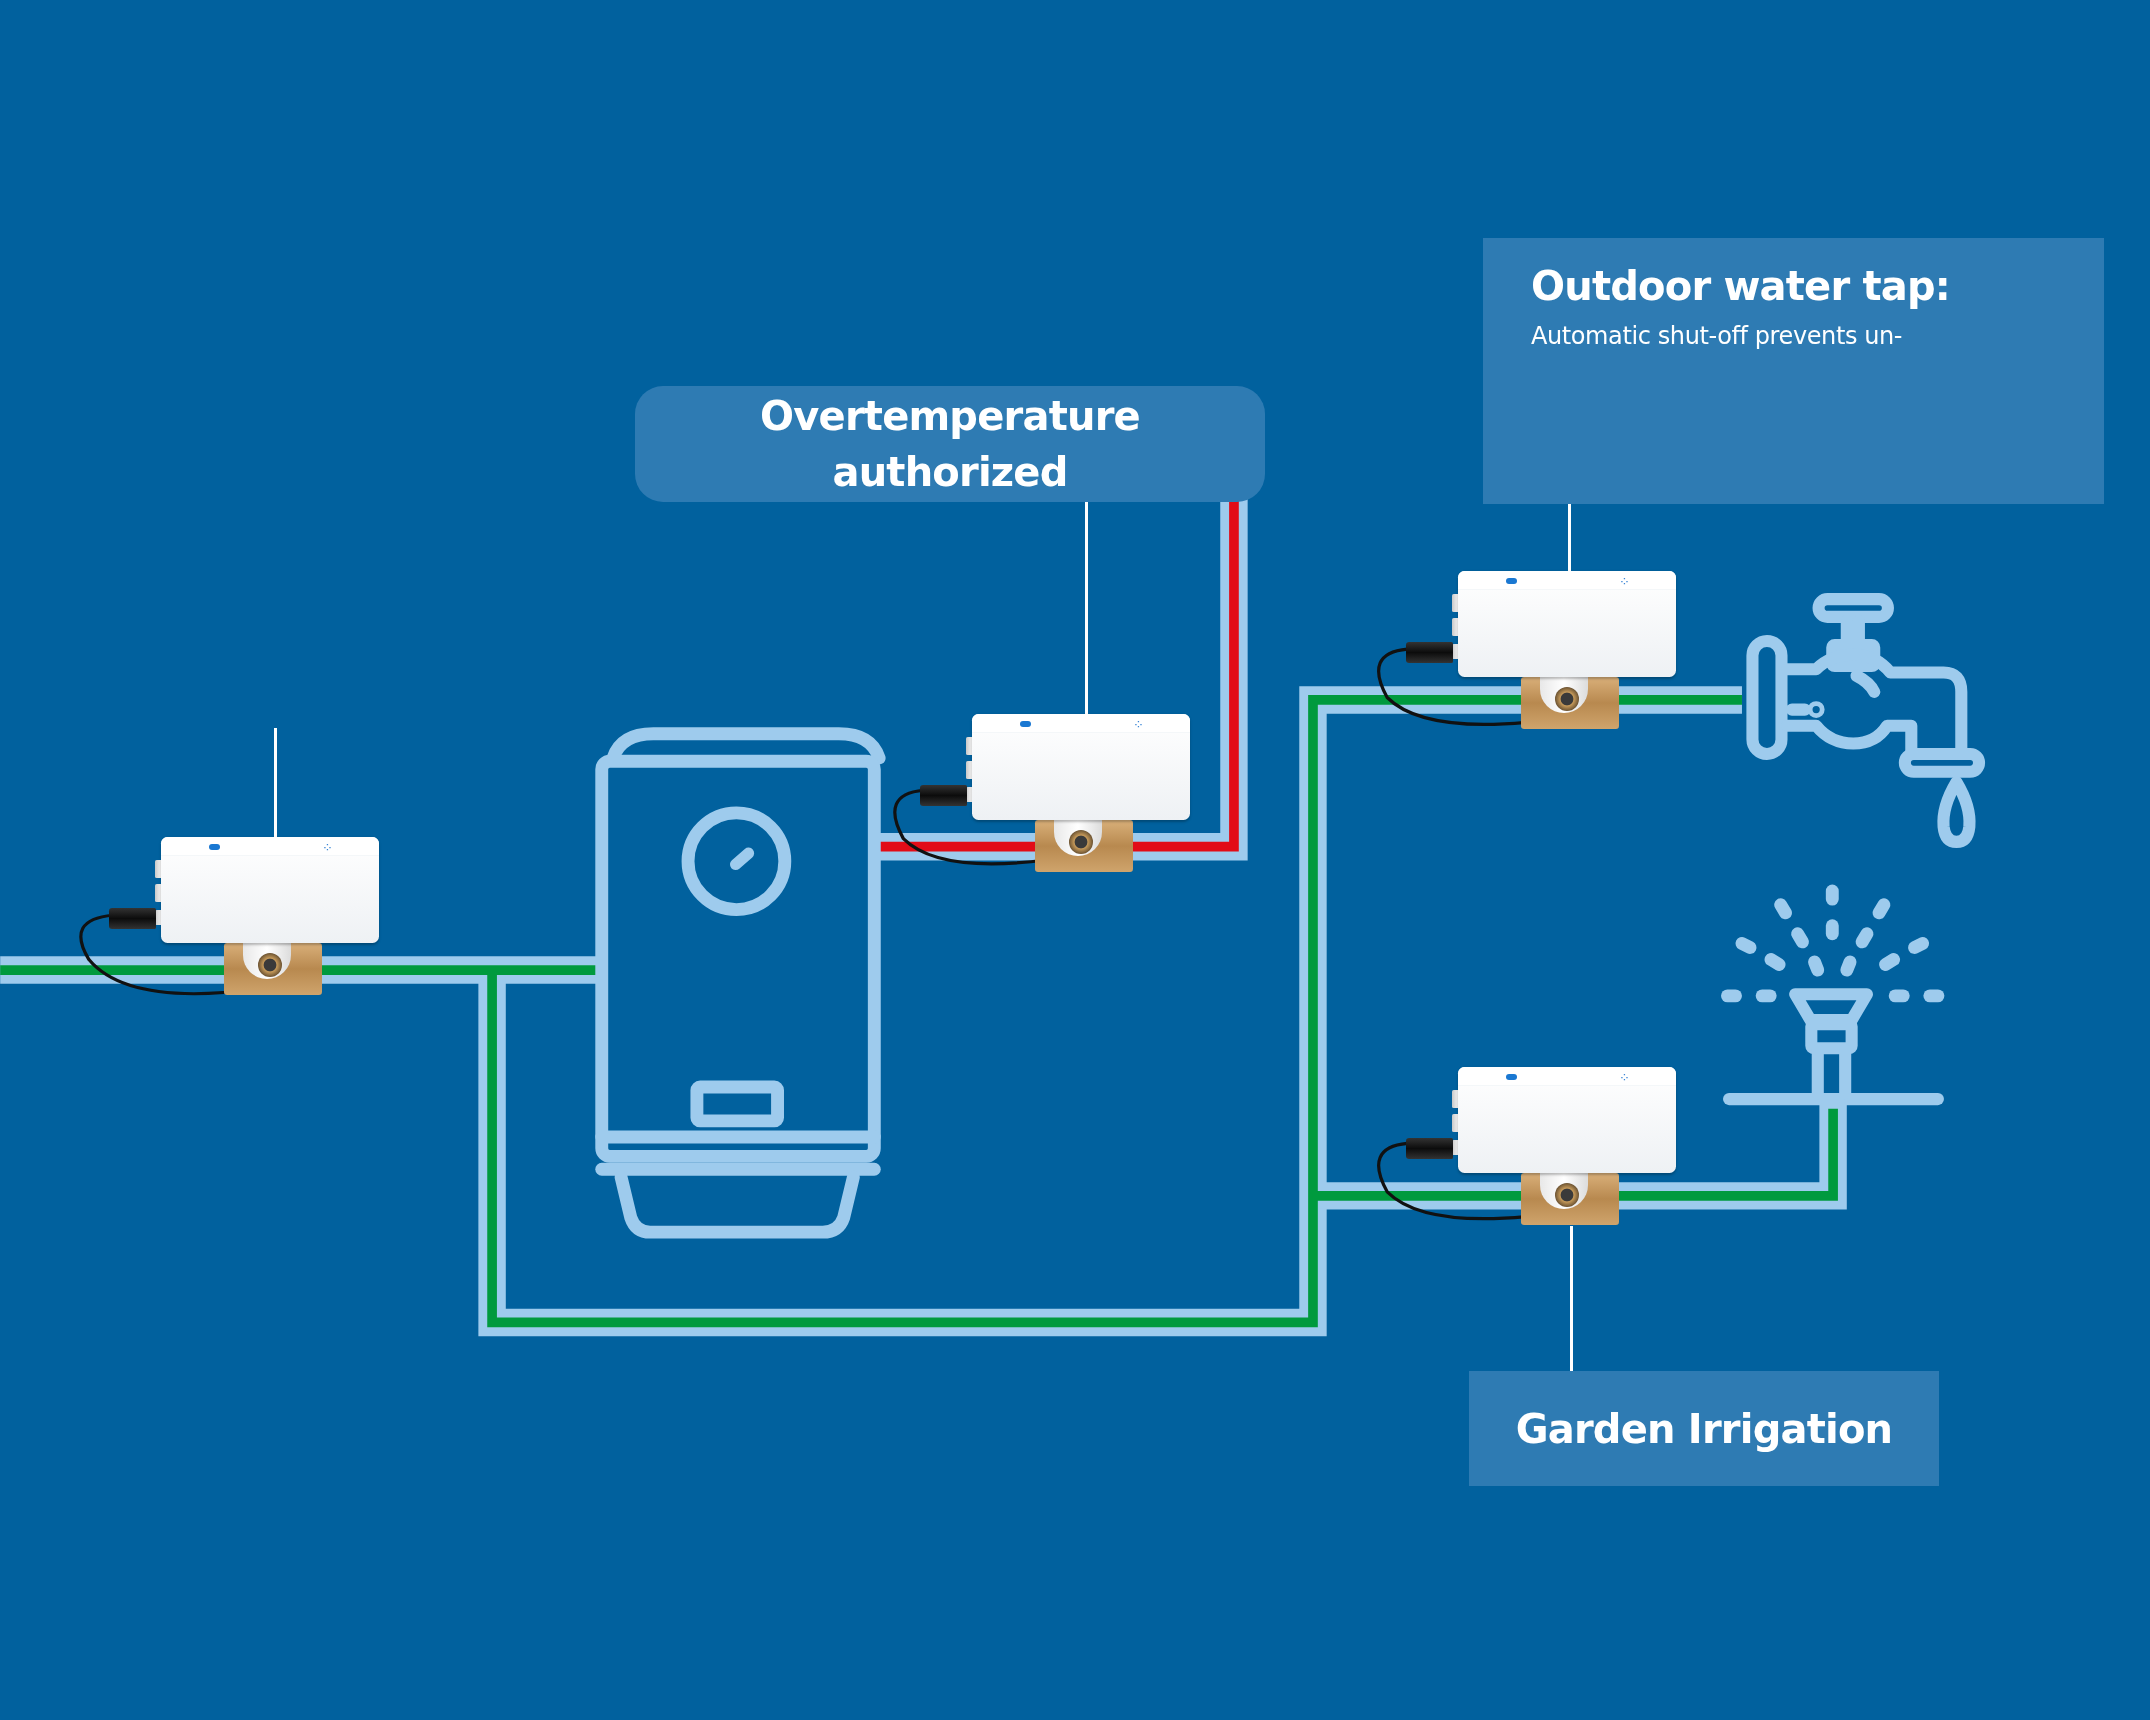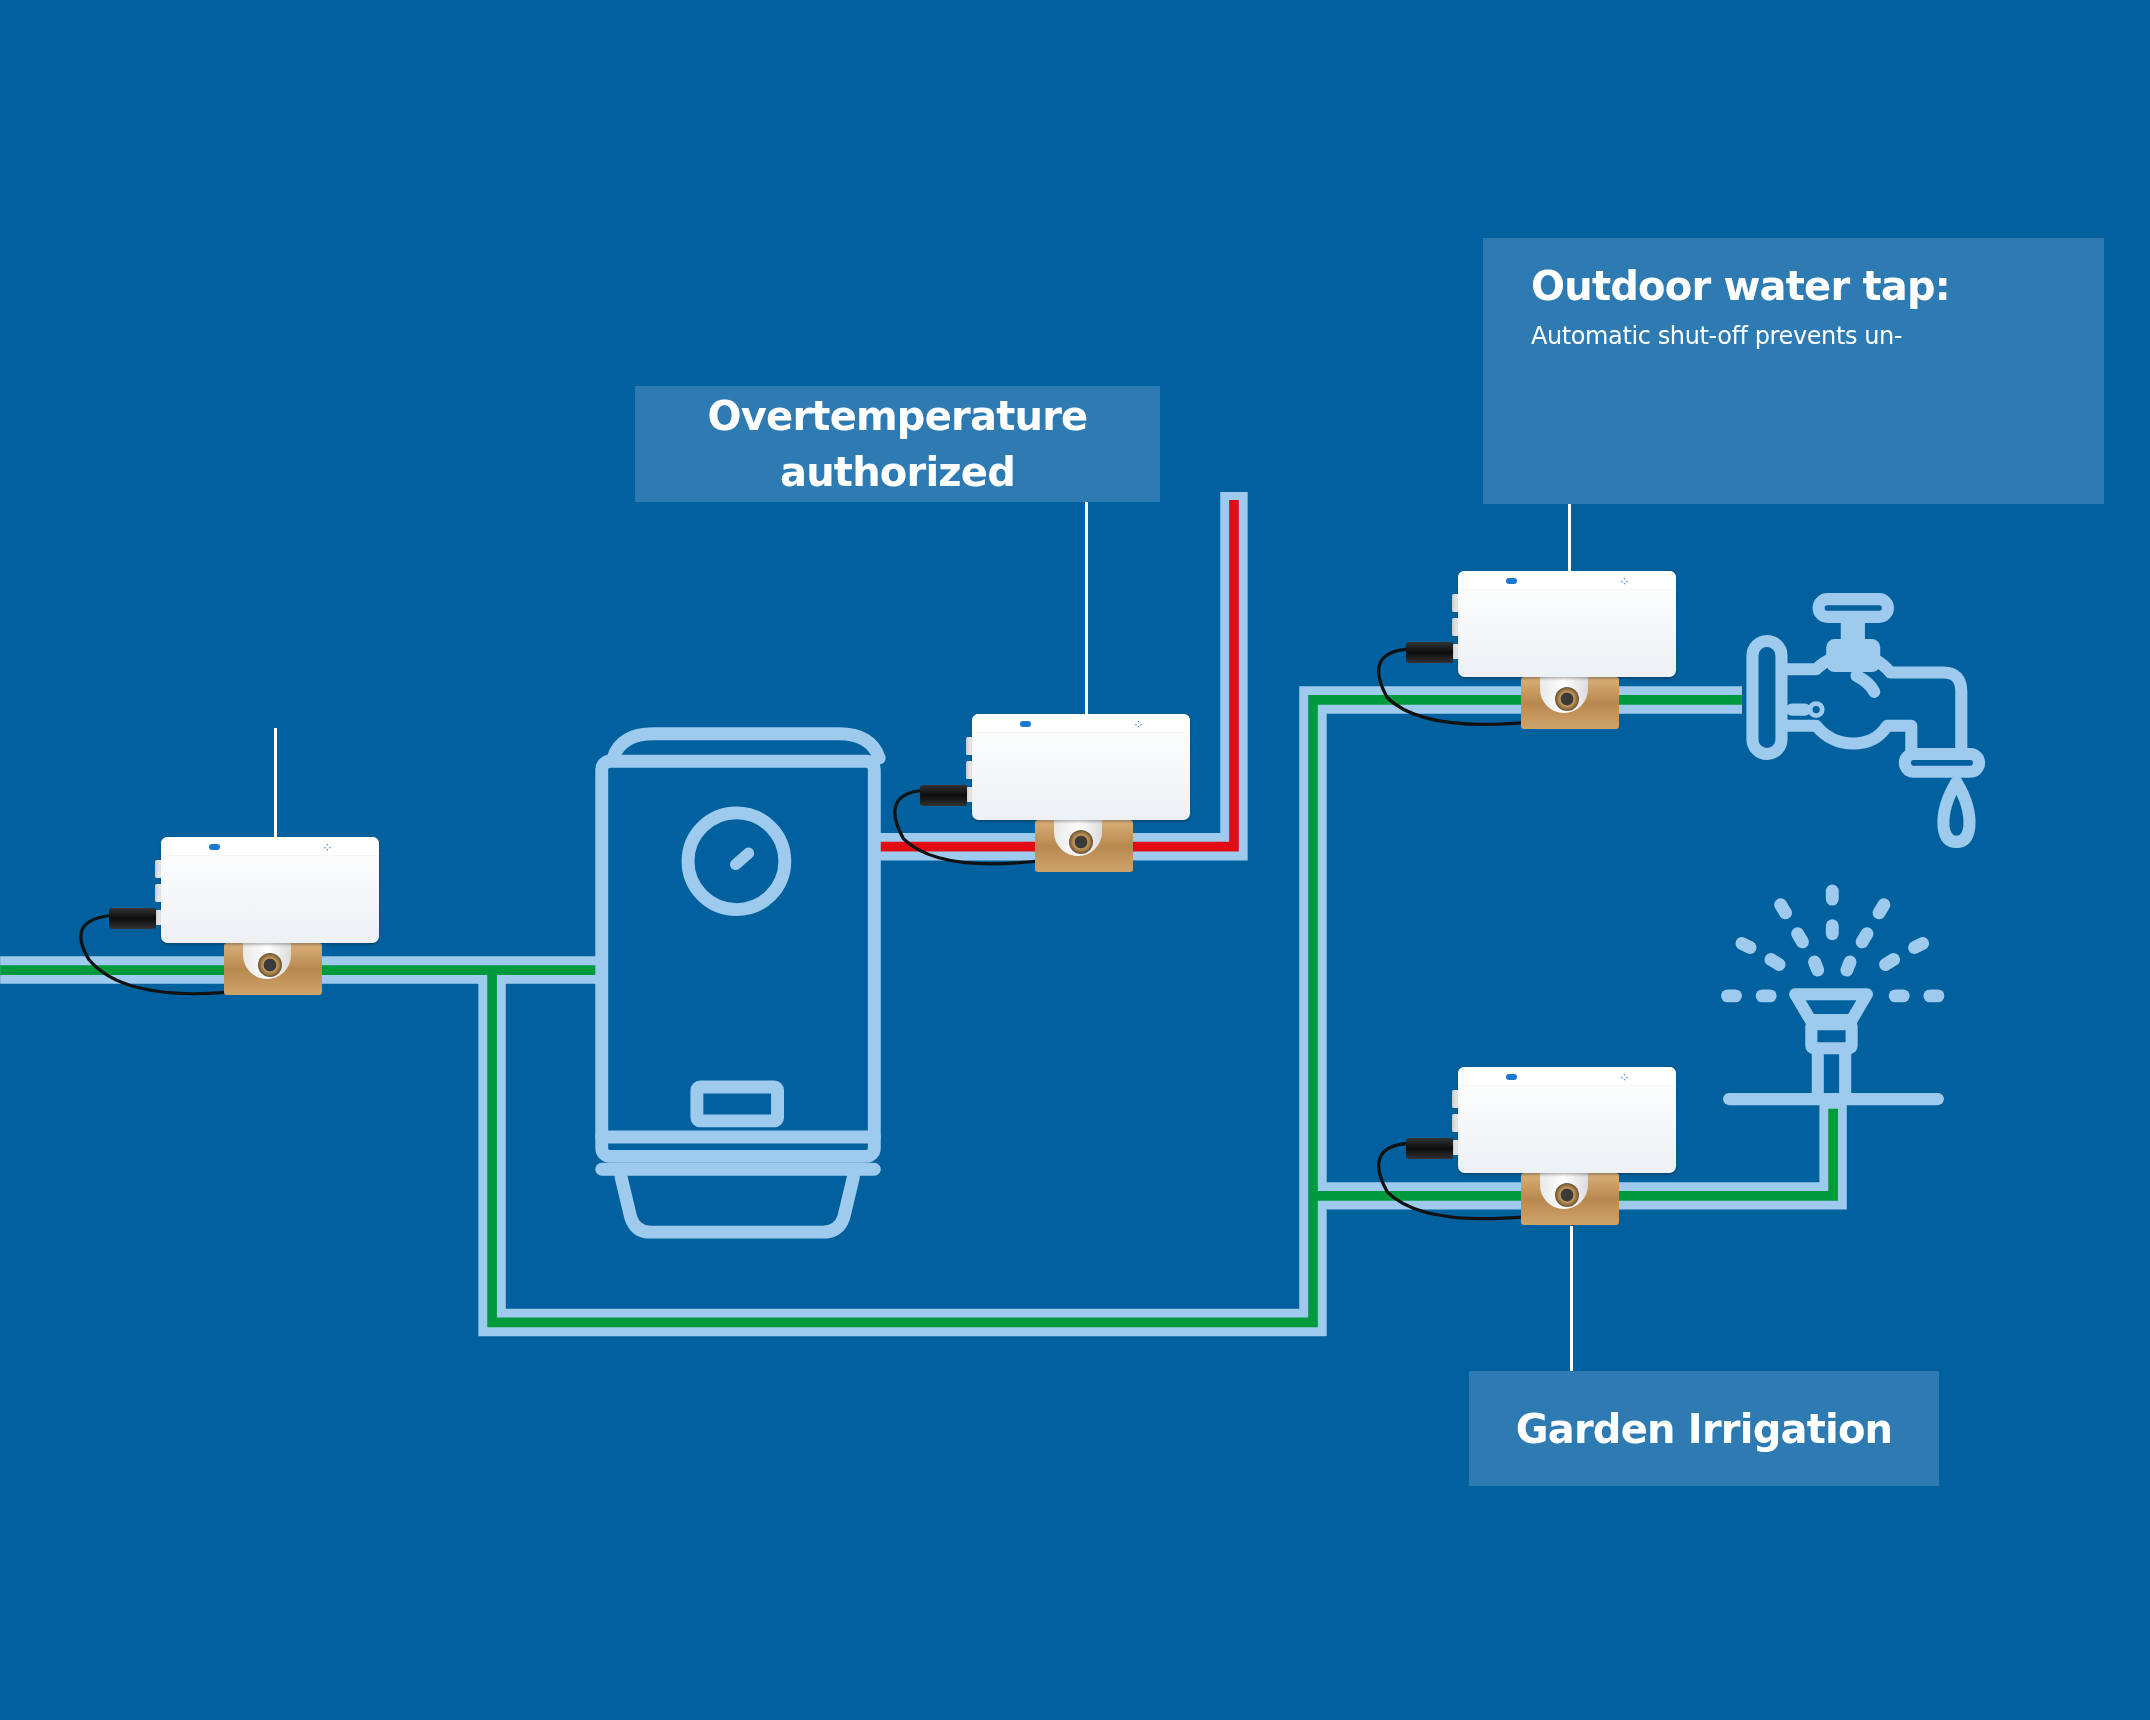--- a/index.html
+++ b/index.html
@@ -102,21 +102,21 @@
       <path d="M1745 1418 Q1690 1423 1720 1478 Q1770 1528 1940 1503"></path>
     </g>
   </svg>
 
   <div class="leader" style="left:274px; top:728px; height:111px;"></div>
   <div class="leader" style="left:1085px; top:502px; height:212px;"></div>
   <div class="leader" style="left:1568px; top:504px; height:69px;"></div>
   <div class="leader" style="left:1570px; top:1226px; height:145px;"></div>
 
 
-  <div class="label-box label-center" style="left:635px; top:386px; width:525px; height:116px; flex-direction:column;">
+  <div class="label-box label-center" style="left:635px; top:386px; width:630px; height:116px; flex-direction:column;border-radius:28px;">
     <span>Overtemperature</span>
     <span>authorized</span>
   </div>
 
   <div class="label-box" style="left:1469px; top:238px; width:621px; height:266px; padding:24px 0 0 48px;margin-left:14px;">
     <div class="label-title">Outdoor water tap:</div>
     <div class="label-body">Automatic shut-off prevents un-</div>
   </div>
 
   <div class="label-box label-center" style="left:1469px; top:1371px; width:470px; height:115px;">

